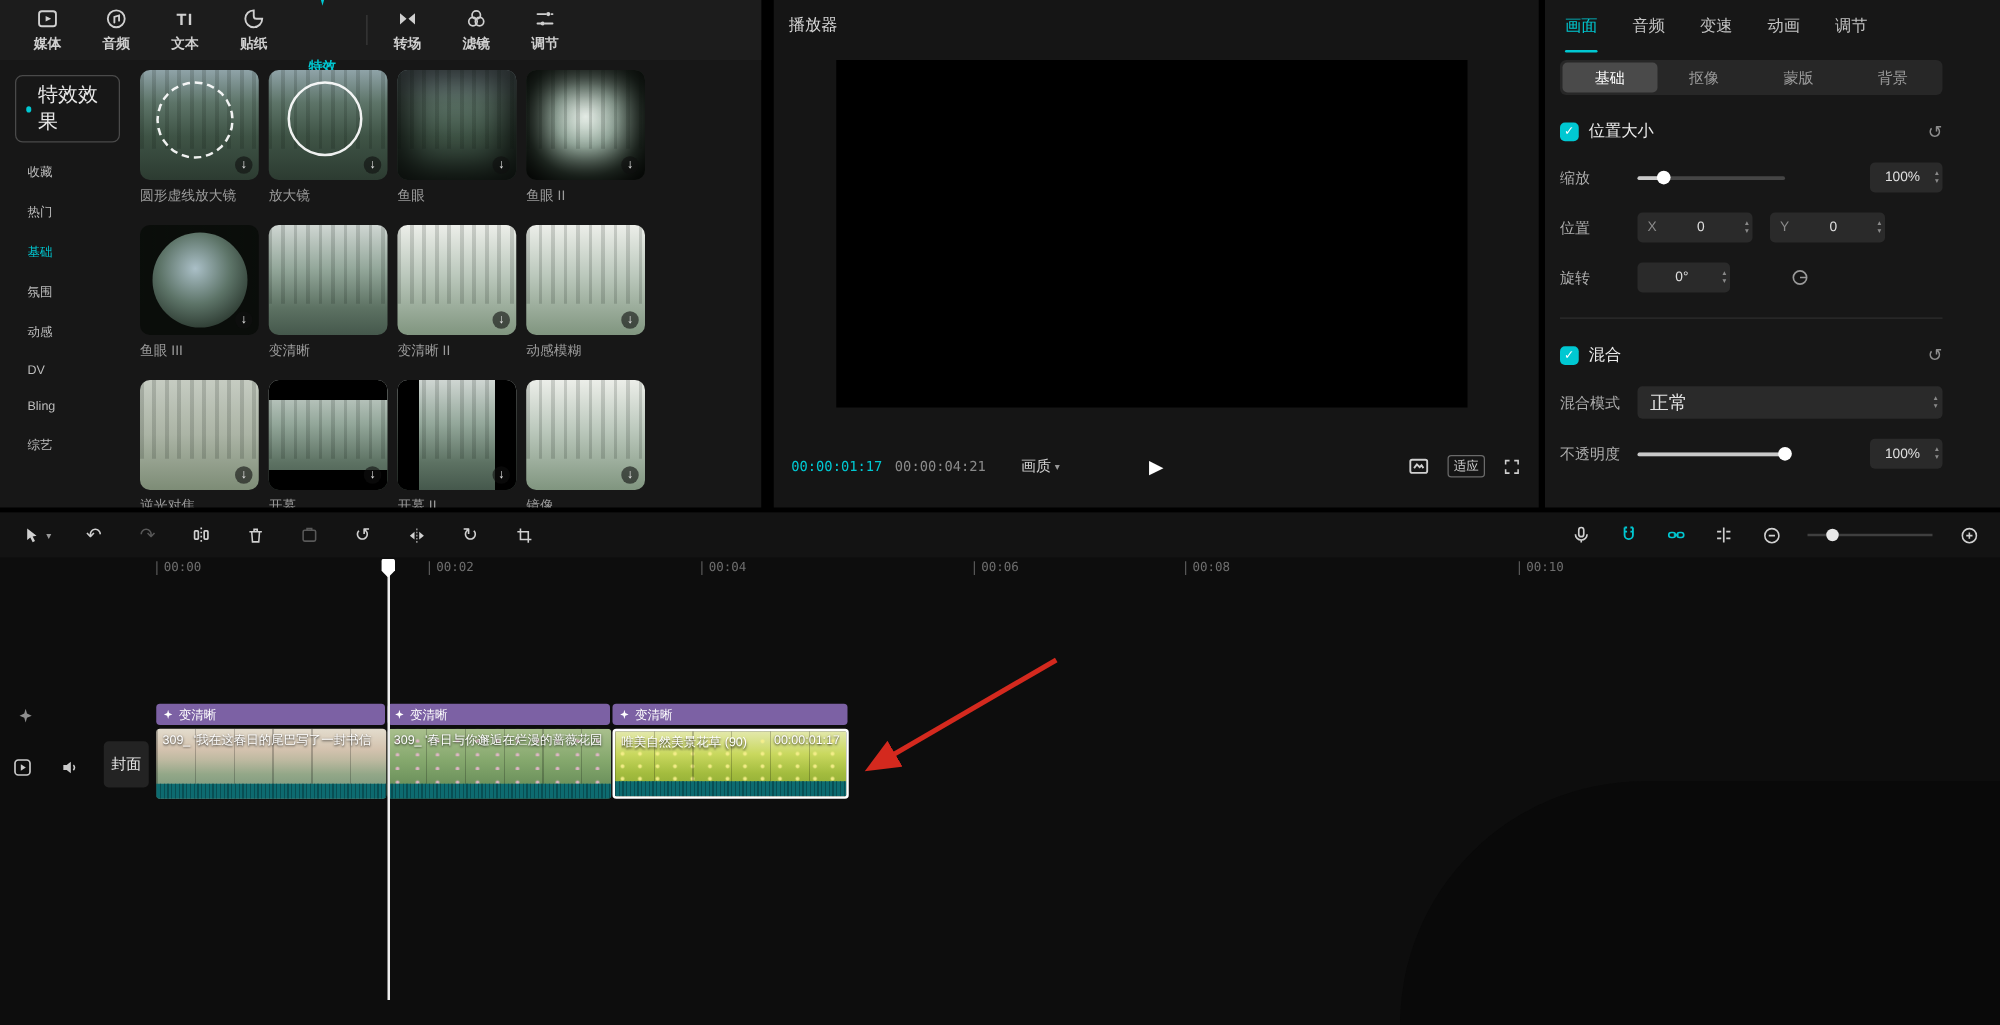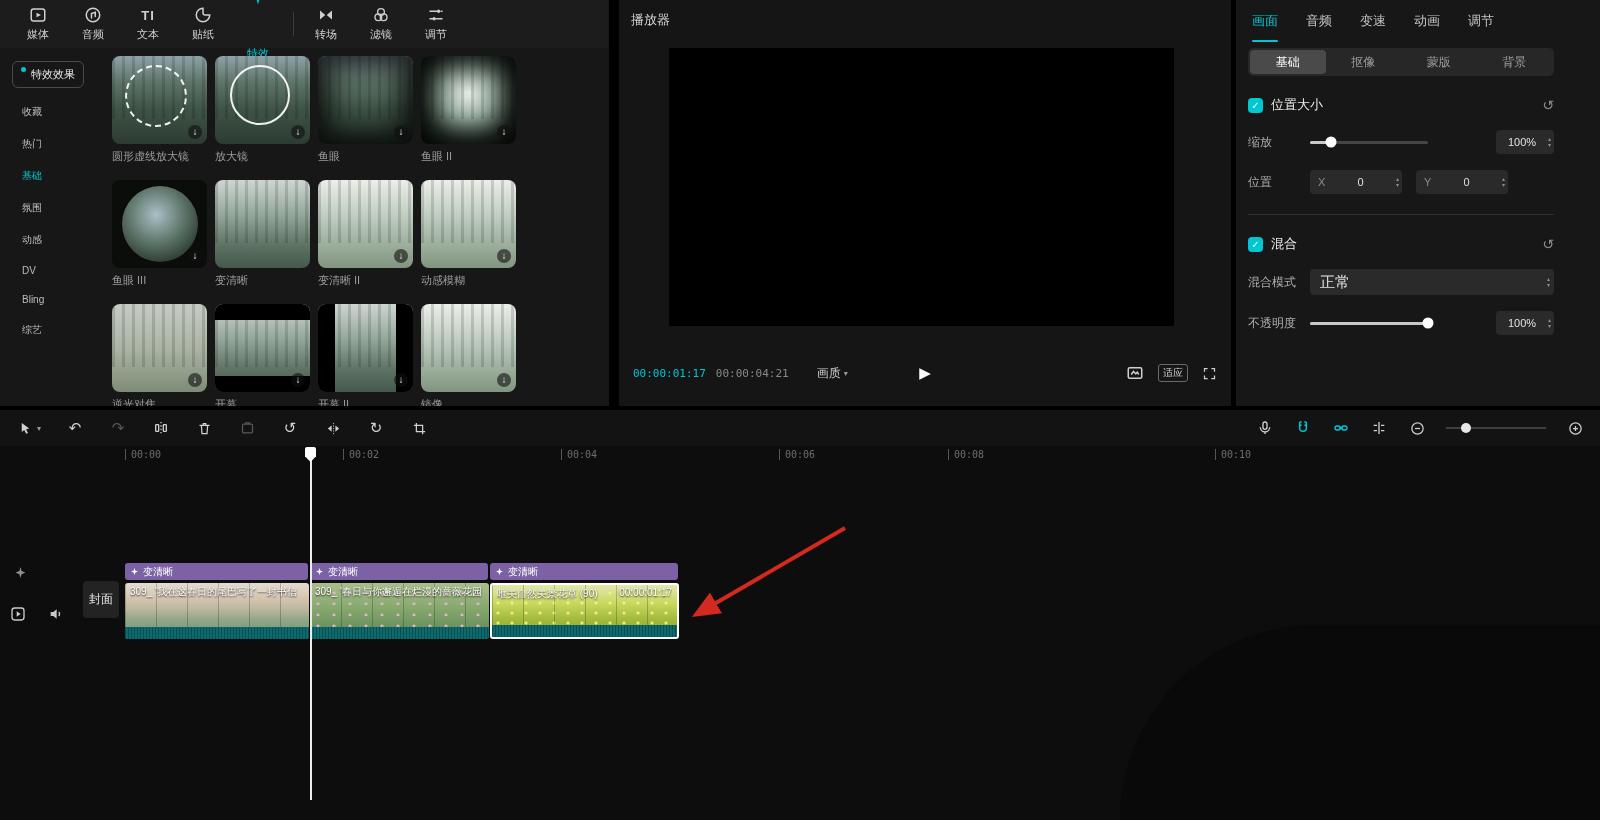--- a/index.html
+++ b/index.html
@@ -5,28 +5,28 @@
   * { margin:0; padding:0; box-sizing:border-box; }
   html,body { background:#000; }
   body { font-family:"Liberation Sans","DejaVu Sans",sans-serif; }
   .app { position:relative; width:1600px; height:820px; background:#000; overflow:hidden; }
 
   
   .left-panel { position:absolute; left:0; top:0; width:609px; height:406px; background:#171717; }
   .media-toolbar { height:48px; background:#1c1c1c; display:flex; align-items:center; padding-left:12px; }
   .mt-item { width:52px; margin-right:3px; display:flex; flex-direction:column; align-items:center; gap:3px; color:#cfcfcf; cursor:default;justify-content:center; }
   .mt-item .ic { height:18px; display:flex; align-items:center; justify-content:center; }
-  .mt-item .lb { font-size:11px; }
+  .mt-item .lb { font-size:11px;font-weight:bold; }
   .mt-item.active { color:#00c8d2;gap:40px; }
   .mt-divider { width:1px; height:24px; background:#3a3a3a; margin:0 6px; }
   .ti-glyph { font-size:13px; font-weight:bold; letter-spacing:1px; }
 
   .left-body { display:flex; height:358px; }
   .cat-sidebar { width:104px; flex:none; padding-top:10px; }
-  .fx-group-chip { margin:2px 8px 8px 12px; border:1px solid #4a4a4a; border-radius:6px; padding:5px 8px; font-size:11px; color:#e8e8e8; display:inline-flex; align-items:flex-start; gap:5px; }
+  .fx-group-chip { margin:2px 8px 8px 12px; border:1px solid #4a4a4a; border-radius:6px; padding:5px 8px; font-size:16px; color:#e8e8e8; display:inline-flex; align-items:center; gap:5px; }
   .chip-dot { width:5px; height:5px; border-radius:50%; background:#00c8d2; }
   .cat-item { padding:9px 0 9px 22px; font-size:10px; color:#bdbdbd; cursor:default; }
   .cat-item.active { color:#00c8d2; }
 
   .fx-grid { flex:1; padding:8px 0 0 8px; display:flex; flex-wrap:wrap; gap:16px 8px; align-content:flex-start; overflow:hidden; }
   .fx-item { width:95px; }
   .fx-thumb { width:95px; height:88px; border-radius:8px; position:relative; overflow:hidden; background:#3a463c; }
   .fx-thumb::before { content:""; position:absolute; inset:0 0 28% 0; background:repeating-linear-gradient(90deg, rgba(8,16,10,.28) 0 3px, rgba(255,255,255,0) 3px 10px); opacity:.55; }
   .fx-name { margin-top:5px; font-size:11px; color:#9c9c9c; white-space:nowrap; overflow:hidden; text-overflow:ellipsis; }
   .dl { position:absolute; right:5px; bottom:5px; width:14px; height:14px; border-radius:50%; background:rgba(15,15,15,.6); color:#e8e8e8; font-size:10px; line-height:14px; text-align:center; z-index:3; }
@@ -102,21 +102,21 @@
 
   .tl-ruler { position:absolute; top:36px; left:0; right:0; height:18px; }
   .ruler-mark { position:absolute; top:3px; font-size:10px; color:#6e6e6e; padding-left:5px; border-left:1px solid #565656; line-height:11px; font-family:"DejaVu Sans Mono",monospace; }
 
   .playhead-line { position:absolute; left:310px; top:38px; width:2px; height:352px; background:#ececec; z-index:20; }
   .playhead-cap { position:absolute; left:305px; top:37px; width:11px; height:15px; background:#fff; clip-path:polygon(0 0,100% 0,100% 62%,50% 100%,0 62%); border-radius:2px; z-index:21; }
 
   .g-fx-icon { position:absolute; left:14px; top:156px; color:#8f8f8f; }
   .g-play { position:absolute; left:10px; top:196px; color:#c9c9c9; }
   .g-speaker { position:absolute; left:48px; top:196px; color:#c9c9c9; }
-  .g-cover { position:absolute; left:83px; top:171px; width:36px; height:37px; background:#232323; border-radius:4px; color:#e8e8e8; font-size:12px; display:flex; align-items:center; justify-content:center; cursor:default; }
+  .g-cover { position:absolute; left:83px; top:183px; width:36px; height:37px; background:#232323; border-radius:4px; color:#e8e8e8; font-size:12px; display:flex; align-items:center; justify-content:center; cursor:default; }
 
   .fx-clip { position:absolute; top:153px; height:17px; background:#7c61a4; border-radius:3px; display:flex; align-items:center; gap:4px; padding-left:5px; font-size:10px; color:#fff; overflow:hidden; white-space:nowrap; }
   .v-clip { position:absolute; top:173px; height:56px; border-radius:3px; overflow:hidden; }
   .v-clip::before { content:""; position:absolute; inset:0; background:repeating-linear-gradient(90deg, rgba(0,0,0,.22) 0 1px, transparent 1px 31px); z-index:1; }
   .v-clip.selected { border:2px solid #fff; }
   .clip-title { position:absolute; top:2px; left:5px; right:5px; font-size:10px; color:#fff; text-shadow:0 1px 2px rgba(0,0,0,.9); white-space:nowrap; overflow:hidden; display:flex; justify-content:space-between; gap:6px; z-index:2; }
   .clip-wave { position:absolute; left:0; right:0; bottom:0; height:12px; background:#0d6b70; z-index:2; }
   .clip-wave::before { content:""; position:absolute; inset:0; background:repeating-linear-gradient(90deg, #094e53 0 1px, transparent 1px 3px); }
   .cbg1 { background:linear-gradient(180deg,#e3dccd 0%,#d3c2ae 30%,#bdb9a0 45%,#93a788 65%,#6f9177 100%); }
   .cbg2 { background:radial-gradient(circle 1.5px at 8px 10px, rgba(233,183,208,.9) 0 1px, transparent 2px) 0 0/16px 11px, linear-gradient(180deg,#a9bf8d 0%,#85a86d 45%,#5d8352 100%); }
@@ -366,20 +366,36 @@
         </span>
         <span class="gap14"></span>
         <span class="pos-box">
           <span class="axis">Y</span>
           <span class="v">0</span>
           <span class="steppers">
               <span>▴</span>
               <span>▾</span>
             </span>
         </span>
+      </div>
+      <div class="ctl-row">
+        <span class="ctl-label">旋转</span>
+        <span class="pos-box" style="width:74px; padding-left:3px;">
+          <span class="v">0°</span>
+          <span class="steppers">
+              <span>▴</span>
+              <span>▾</span>
+            </span>
+        </span>
+        <span class="rot-dial">
+            <svg width="16" height="16" viewBox="0 0 24 24" fill="none" stroke="currentColor" stroke-width="2">
+              <circle cx="12" cy="12" r="8"></circle>
+              <path d="M12 12h8"></path>
+            </svg>
+          </span>
       </div>
 
       <div class="divider"></div>
 
       <div class="sec-head">
         <span class="chk">✓</span>
         <span class="sec-title">混合</span>
         <span class="reset">↺</span>
       </div>
       <div class="ctl-row">

